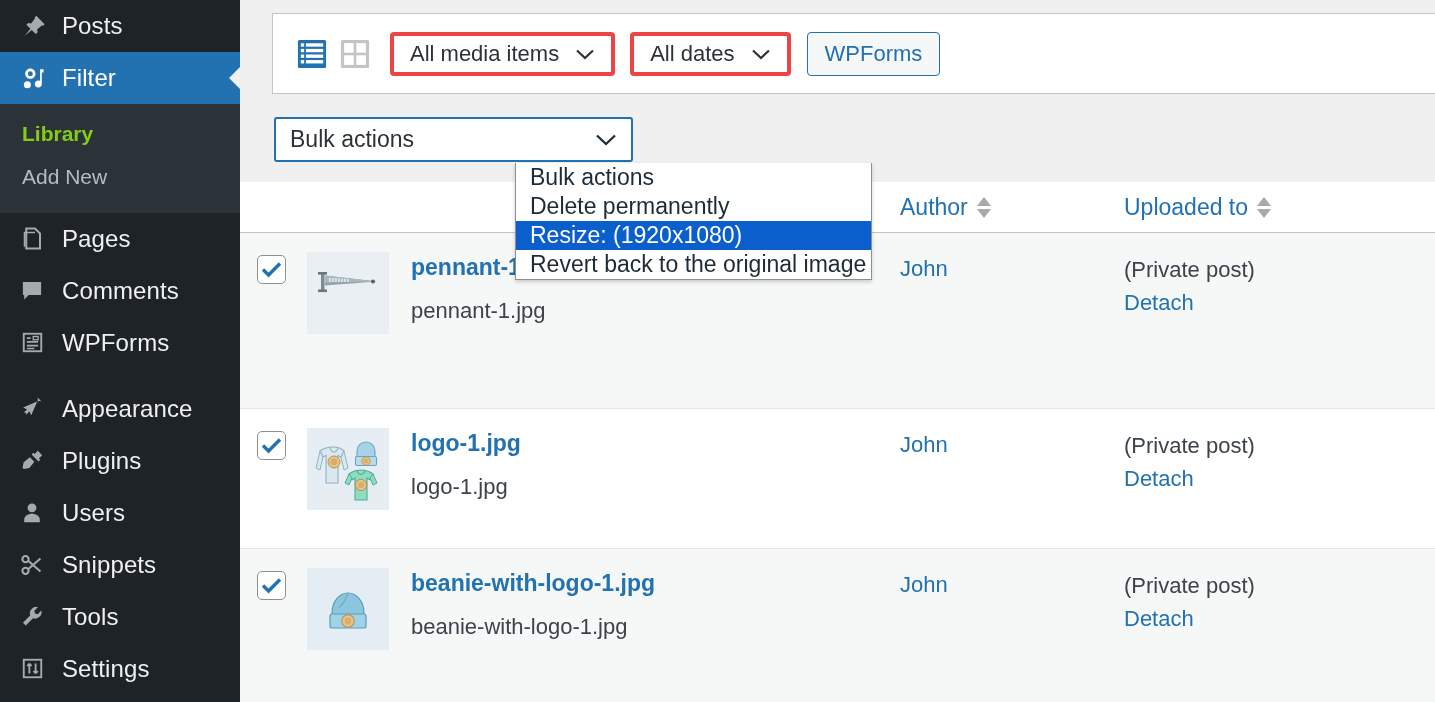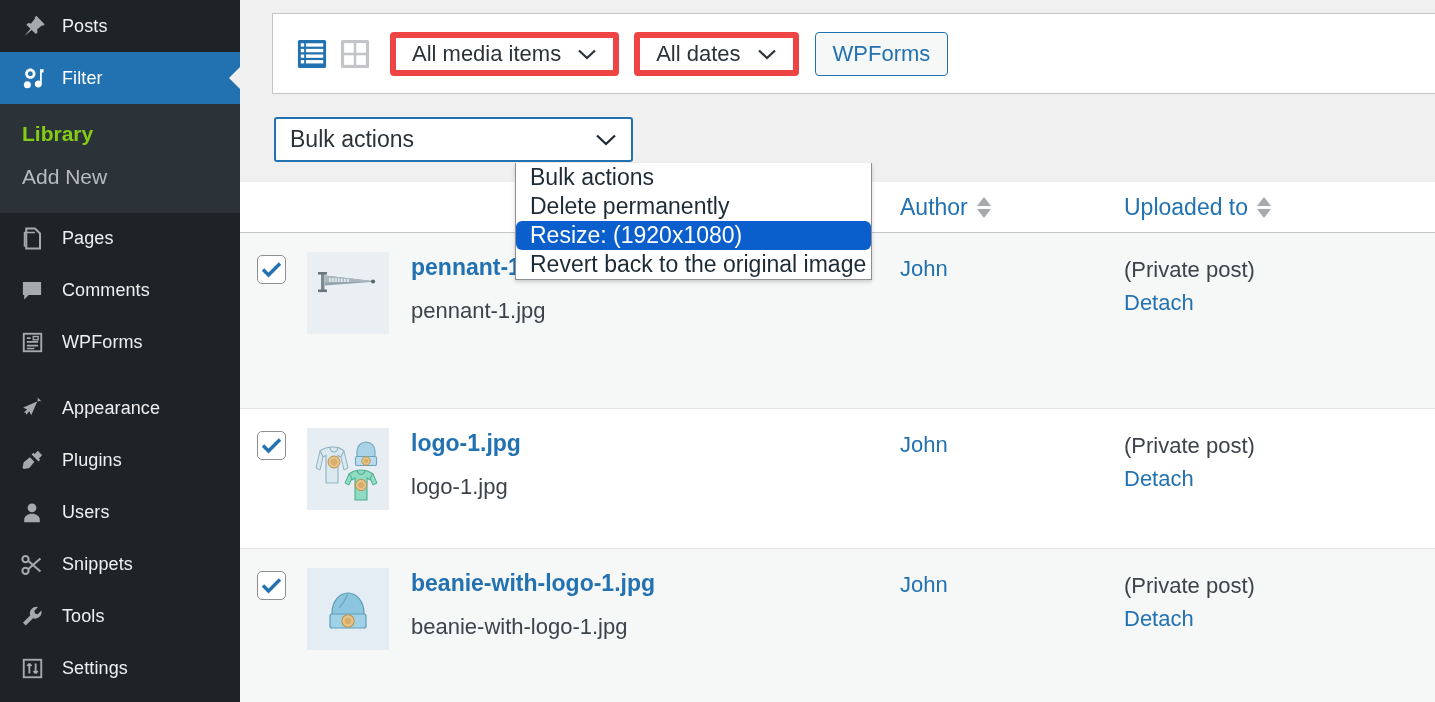--- a/index.html
+++ b/index.html
@@ -17,21 +17,21 @@
     width: 240px; height: 702px;
     background: #1d2327;
     overflow: hidden;
   }
   .menu-item {
     position: relative;
     display: flex; align-items: center;
     height: 52px;
     padding-left: 12px;
     color: #f0f0f1;
-    font-size: 18px;
+    font-size: 24px;
     letter-spacing: .1px;
   }
   .menu-item .mi-icon {
     width: 40px; height: 34px;
     display: flex; align-items: center; justify-content: center;
     margin-right: 10px;
     color: #a7aaad;
     flex: 0 0 auto;
   }
   .menu-item .mi-icon svg { display: block; }
@@ -75,21 +75,21 @@
     border-right: none;
     display: flex; align-items: center;
     padding-left: 23px;
   }
   .view-switch { display: flex; align-items: center; gap: 11px; margin-right: 19px; }
   .vs-btn { width: 32px; height: 32px; display:block; }
 
   .wp-select {
     height: 44px;
     background: #fff;
-    border: 6px solid #ef4444;
+    border: 4px solid #ef4444;
     border-radius: 4px;
     color: #2c3338;
     font-size: 22px;
     font-family: "Liberation Sans", sans-serif;
     display: inline-flex; align-items: center;
     padding: 0 16px;
     position: relative;
     white-space: nowrap;
   }
   .wp-select .caret {
@@ -153,21 +153,21 @@
   }
   .bulk-opt {
     height: 29px;
     display: flex; align-items: center;
     padding-left: 14px;
     font-size: 23px;
     color: #1d2b36;
     line-height: 1;
     white-space: nowrap;
   }
-  .bulk-opt.selected { background: #0a5fcc; color: #fff; border-radius: 6px; }
+  .bulk-opt.selected { background: #0a5fcc; color: #fff; }
 
   
   #table {
     position: absolute; left: 0; top: 182px;
     width: 1195px; height: 520px;
     background: #fff;
   }
   #thead {
     position: relative;
     height: 51px;

